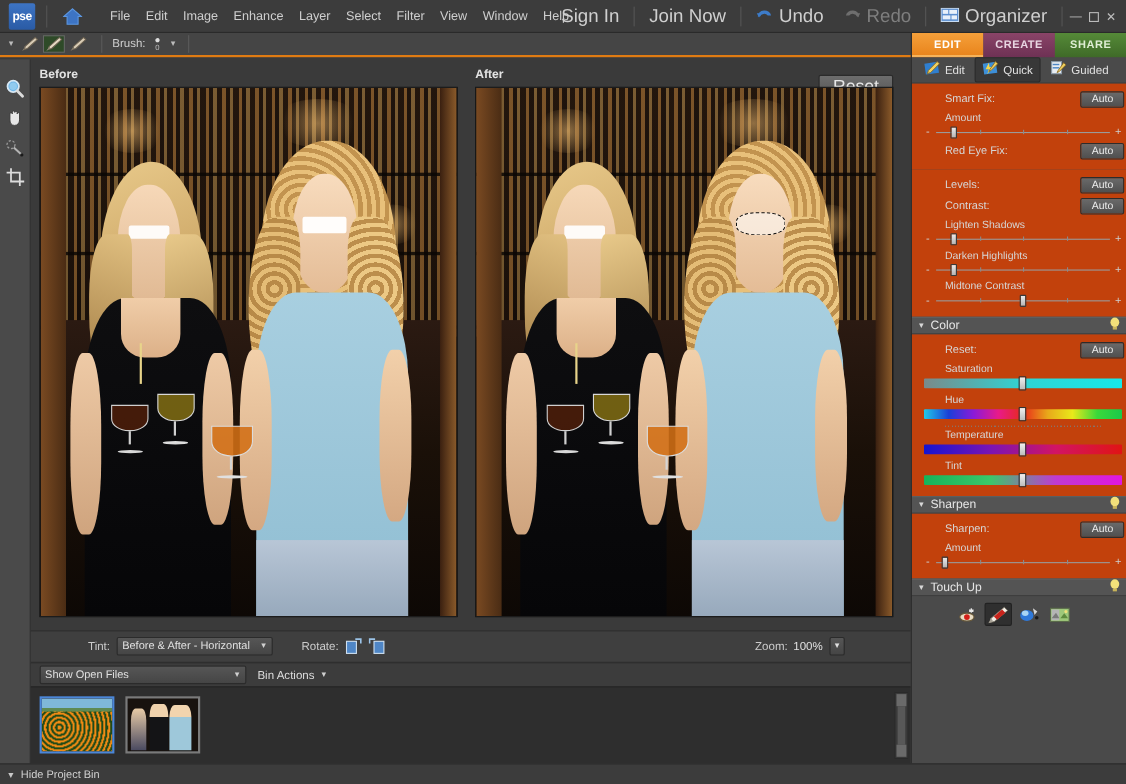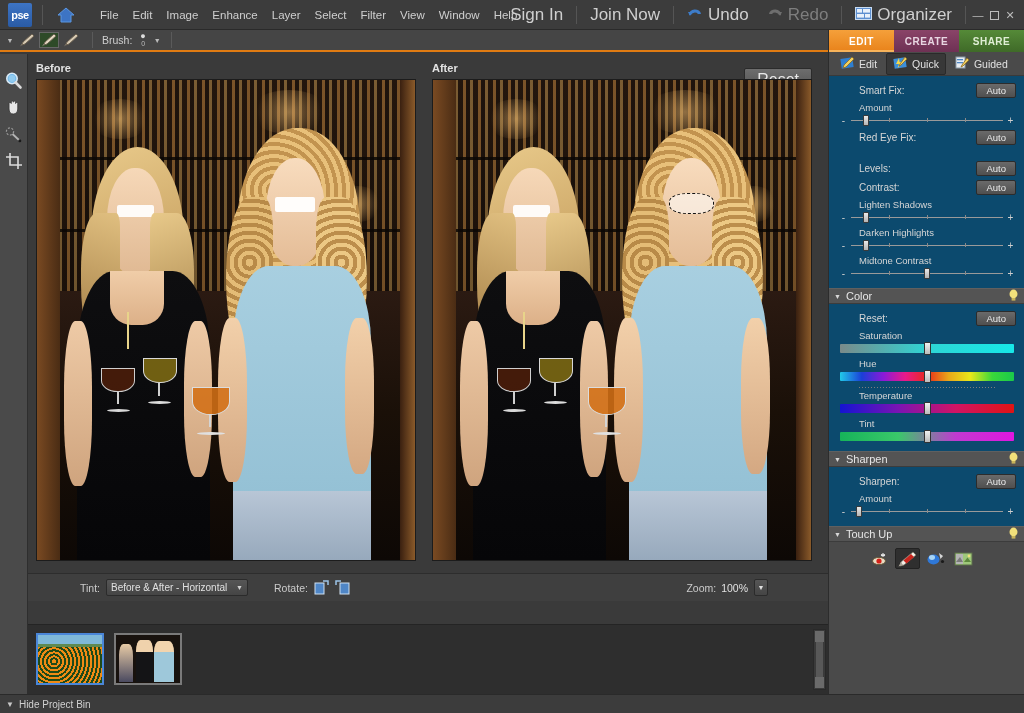--- a/index.html
+++ b/index.html
@@ -187,21 +187,21 @@
   }
   .subtab.sel { background:#383838; border-color:#2a2a2a; }
   .section-hdr {
     height:16px; background:#545454;
     border-top:1px solid #606060; border-bottom:1px solid #3c3c3c;
     display:flex; align-items:center; padding:0 5px;
     font-size:11px; color:#e6e6e6;
   }
   .tri { font-size:7px; margin-right:5px; color:#d8d8d8;}
   .bulb { margin-left:auto; }
-  .section-body { padding:5px 8px 7px 9px; background:#0c4a6e; }
+  .section-body { padding:5px 2px 7px 9px; background:#c2410c; }
   .row { display:flex; align-items:center; height:19px; }
   .row .rlbl { font-size:10px; color:#d6d6d6; margin-left:21px;}
   .auto-btn {
     margin-left:auto;
     background:linear-gradient(#6a6a6a,#4f4f4f);
     border:1px solid #2c2c2c; border-radius:2px;
     font-size:9.5px; color:#ececec; padding:1px 9px;
   }
   .slider-lbl { font-size:9.5px; color:#d6d6d6; margin-left:21px; margin-top:2px;}
   .slider-wrap {
@@ -512,20 +512,30 @@
           <path d="M6 1 L1 1 L1 5" fill="none" stroke="#9cc4e8" stroke-width="1.5"></path>
         </svg>
     </div>
     <div class="lbl" style="margin-left:auto">Zoom:</div>
     <div style="margin-left:5px;font-size:10.5px;color:#e0e0e0">100%</div>
     <div class="dd" style="width:14px;margin-left:6px;margin-right:60px;justify-content:center">
       <span style="font-size:7px">▼</span>
     </div>
   </div>
 
+  <div id="binbar">
+    <div class="dd" style="width:188px">
+      <span>Show Open Files</span>
+      <span class="caret">▼</span>
+    </div>
+    <div style="display:flex;align-items:center;gap:5px">
+      <span style="font-size:10.5px;color:#dcdcdc">Bin Actions</span>
+      <span style="font-size:7px;color:#cfcfcf">▼</span>
+    </div>
+  </div>
 
   <div id="bin">
     <div style="display:flex;gap:10px;">
       <div class="thumb active">
         <div style="position:absolute;inset:0;background:linear-gradient(180deg,#7fb8d8 0 18%, #5e8a52 18% 26%, #e06a14 26% 100%);"></div>
         <div style="position:absolute;left:0;right:0;top:24%;bottom:0;
           background:repeating-radial-gradient(circle at 25% 40%, #f08a14 0 2px, #1f4a18 2px 4px),
                      repeating-radial-gradient(circle at 70% 70%, #ff9c1a 0 2px, #2a5418 2px 4.5px);"></div>
       </div>
       <div class="thumb">

